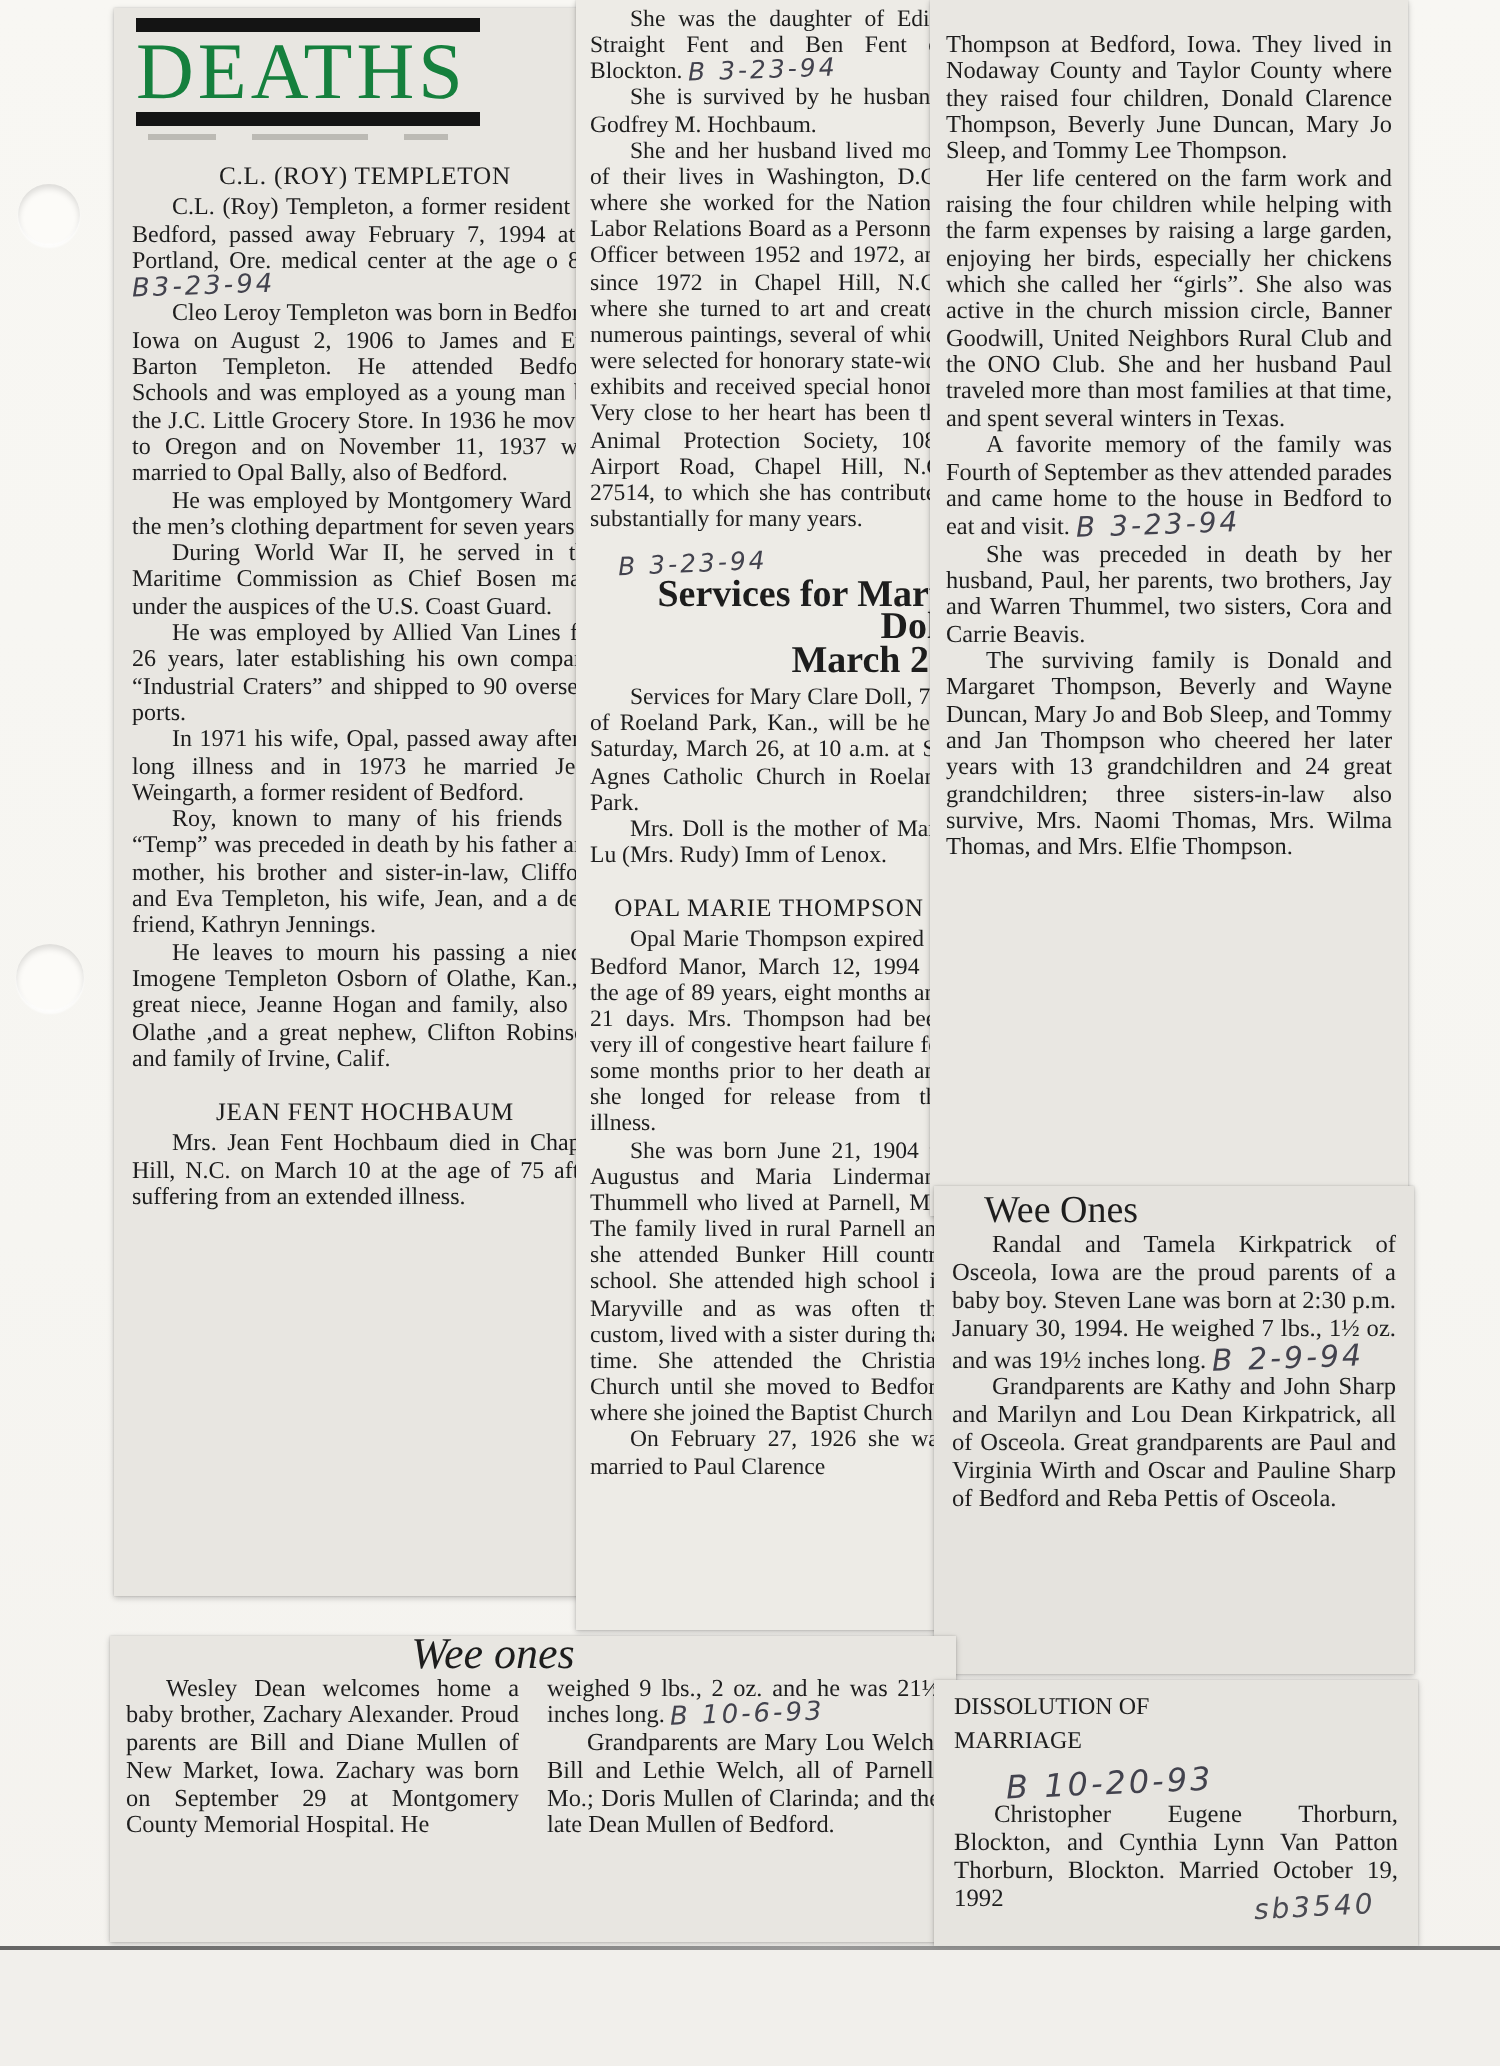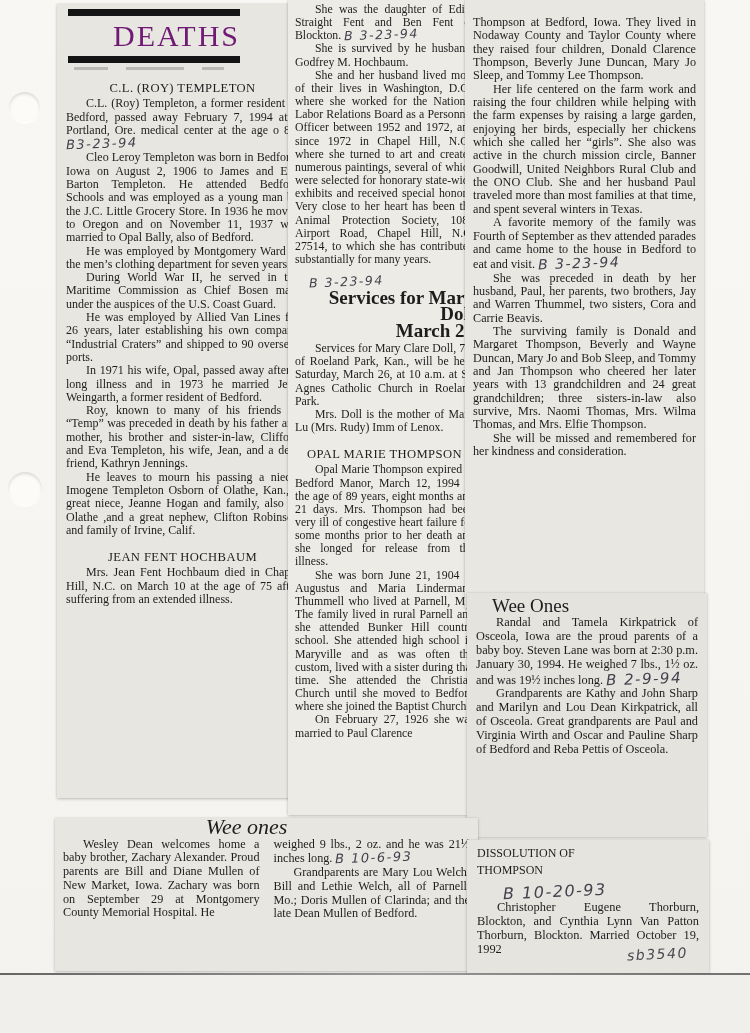--- a/index.html
+++ b/index.html
@@ -28,21 +28,21 @@
     font-family:"DejaVu Sans", sans-serif;font-style:italic;color:#42424d;
     letter-spacing:1.5px;text-indent:0;display:inline-block;transform:rotate(-2deg);
     font-size:13.5px;line-height:1;white-space:nowrap;
   }
   .hw-block{display:block;font-size:18px;margin:8px 0 3px 14px;transform:rotate(-2.5deg);}
 
   
   .clip-deaths{left:57px;top:4px;width:233px;height:794px;padding:0 9px;font-size:12px;line-height:13.3px;background:#e8e6e1;}
   .masthead{width:172px;margin:5px 0 0 2px;}
   .bar{height:7px;background:#141414;}
-  .masthead-title{font-size:30px;line-height:40px;text-align:right;letter-spacing:2px;color:#701a75;}
+  .masthead-title{font-size:40px;line-height:40px;text-align:left;letter-spacing:2px;color:#15803d;}
   .smudge{display:flex;gap:18px;margin:4px 2px 0 6px;}
   .smudge span{height:3px;background:#8f8d88;opacity:.5;}
   .smudge span:nth-child(1){width:34px;}
   .smudge span:nth-child(2){width:58px;}
   .smudge span:nth-child(3){width:22px;}
   .obit-head{font-size:12.6px;font-weight:400;letter-spacing:.4px;text-align:center;margin:14px 0 2px;}
   .clip-deaths .obit-head.first{margin-top:12px;}
   .clip-deaths .hw{font-size:13px;}
 
   
@@ -123,21 +123,20 @@
     <p>She was born June 21, 1904 to Augustus and Maria Lindermann Thummell who lived at Parnell, Mo. The family lived in rural Parnell and she attended Bunker Hill country school. She attended high school in Maryville and as was often the custom, lived with a sister during that time. She attended the Christian Church until she moved to Bedford where she joined the Baptist Church.</p>
     <p>On February 27, 1926 she was married to Paul Clarence</p>
   </article>
 
   <article class="clip clip-right">
     <p class="noindent">Thompson at Bedford, Iowa. They lived in Nodaway County and Taylor County where they raised four children, Donald Clarence Thompson, Beverly June Duncan, Mary Jo Sleep, and Tommy Lee Thompson.</p>
     <p>Her life centered on the farm work and raising the four children while helping with the farm expenses by raising a large garden, enjoying her birds, especially her chickens which she called her “girls”. She also was active in the church mission circle, Banner Goodwill, United Neighbors Rural Club and the ONO Club. She and her husband Paul traveled more than most families at that time, and spent several winters in Texas.</p>
     <p><span>A favorite memory of the family was Fourth of September as thev attended parades and came home to the house in Bedford to eat and visit.</span> <span class="hw">B 3-23-94</span></p>
     <p>She was preceded in death by her husband, Paul, her parents, two brothers, Jay and Warren Thummel, two sisters, Cora and Carrie Beavis.</p>
     <p>The surviving family is Donald and Margaret Thompson, Beverly and Wayne Duncan, Mary Jo and Bob Sleep, and Tommy and Jan Thompson who cheered her later years with 13 grandchildren and 24 great grandchildren; three sisters-in-law also survive, Mrs. Naomi Thomas, Mrs. Wilma Thomas, and Mrs. Elfie Thompson.</p>
-    <p>She will be missed and remembered for her kindness and consideration.</p>
   </article>
 
   <article class="clip clip-weeones-right">
     <h3 class="weeones-right-title">Wee Ones</h3>
     <p><span>Randal and Tamela Kirkpatrick of Osceola, Iowa are the proud parents of a baby boy. Steven Lane was born at 2:30 p.m. January 30, 1994. He weighed 7 lbs., 1½ oz. and was 19½ inches long.</span> <span class="hw">B 2-9-94</span></p>
     <p>Grandparents are Kathy and John Sharp and Marilyn and Lou Dean Kirkpatrick, all of Osceola. Great grandparents are Paul and Virginia Wirth and Oscar and Pauline Sharp of Bedford and Reba Pettis of Osceola.</p>
   </article>
 
   <article class="clip clip-weeones-bottom">
     <h3 class="weeones-bottom-title">Wee ones</h3>
@@ -146,21 +145,21 @@
         <p>Wesley Dean welcomes home a baby brother, Zachary Alexander. Proud parents are Bill and Diane Mullen of New Market, Iowa. Zachary was born on September 29 at Montgomery County Memorial Hospital. He</p>
       </div>
       <div class="col">
         <p class="noindent"><span>weighed 9 lbs., 2 oz. and he was 21½ inches long.</span> <span class="hw">B 10-6-93</span></p>
         <p>Grandparents are Mary Lou Welch, Bill and Lethie Welch, all of Parnell, Mo.; Doris Mullen of Clarinda; and the late Dean Mullen of Bedford.</p>
       </div>
     </div>
   </article>
 
   <article class="clip clip-dissolution">
-    <h3 class="dissolution-title"><span>DISSOLUTION OF</span><br><span>THOMPSON</span></h3>
+    <h3 class="dissolution-title"><span>DISSOLUTION OF</span><br><span>MARRIAGE</span></h3>
     <span class="hw hw-block">B 10-20-93</span>
     <p>Christopher Eugene Thorburn, Blockton, and Cynthia Lynn Van Patton Thorburn, Blockton. Married October 19, 1992</p>
   </article>
 
   <div class="page-edge"></div>
   <div class="bottom-strip"></div>
   <span class="catalog-number">sb3540</span>
 
 </div>
 

